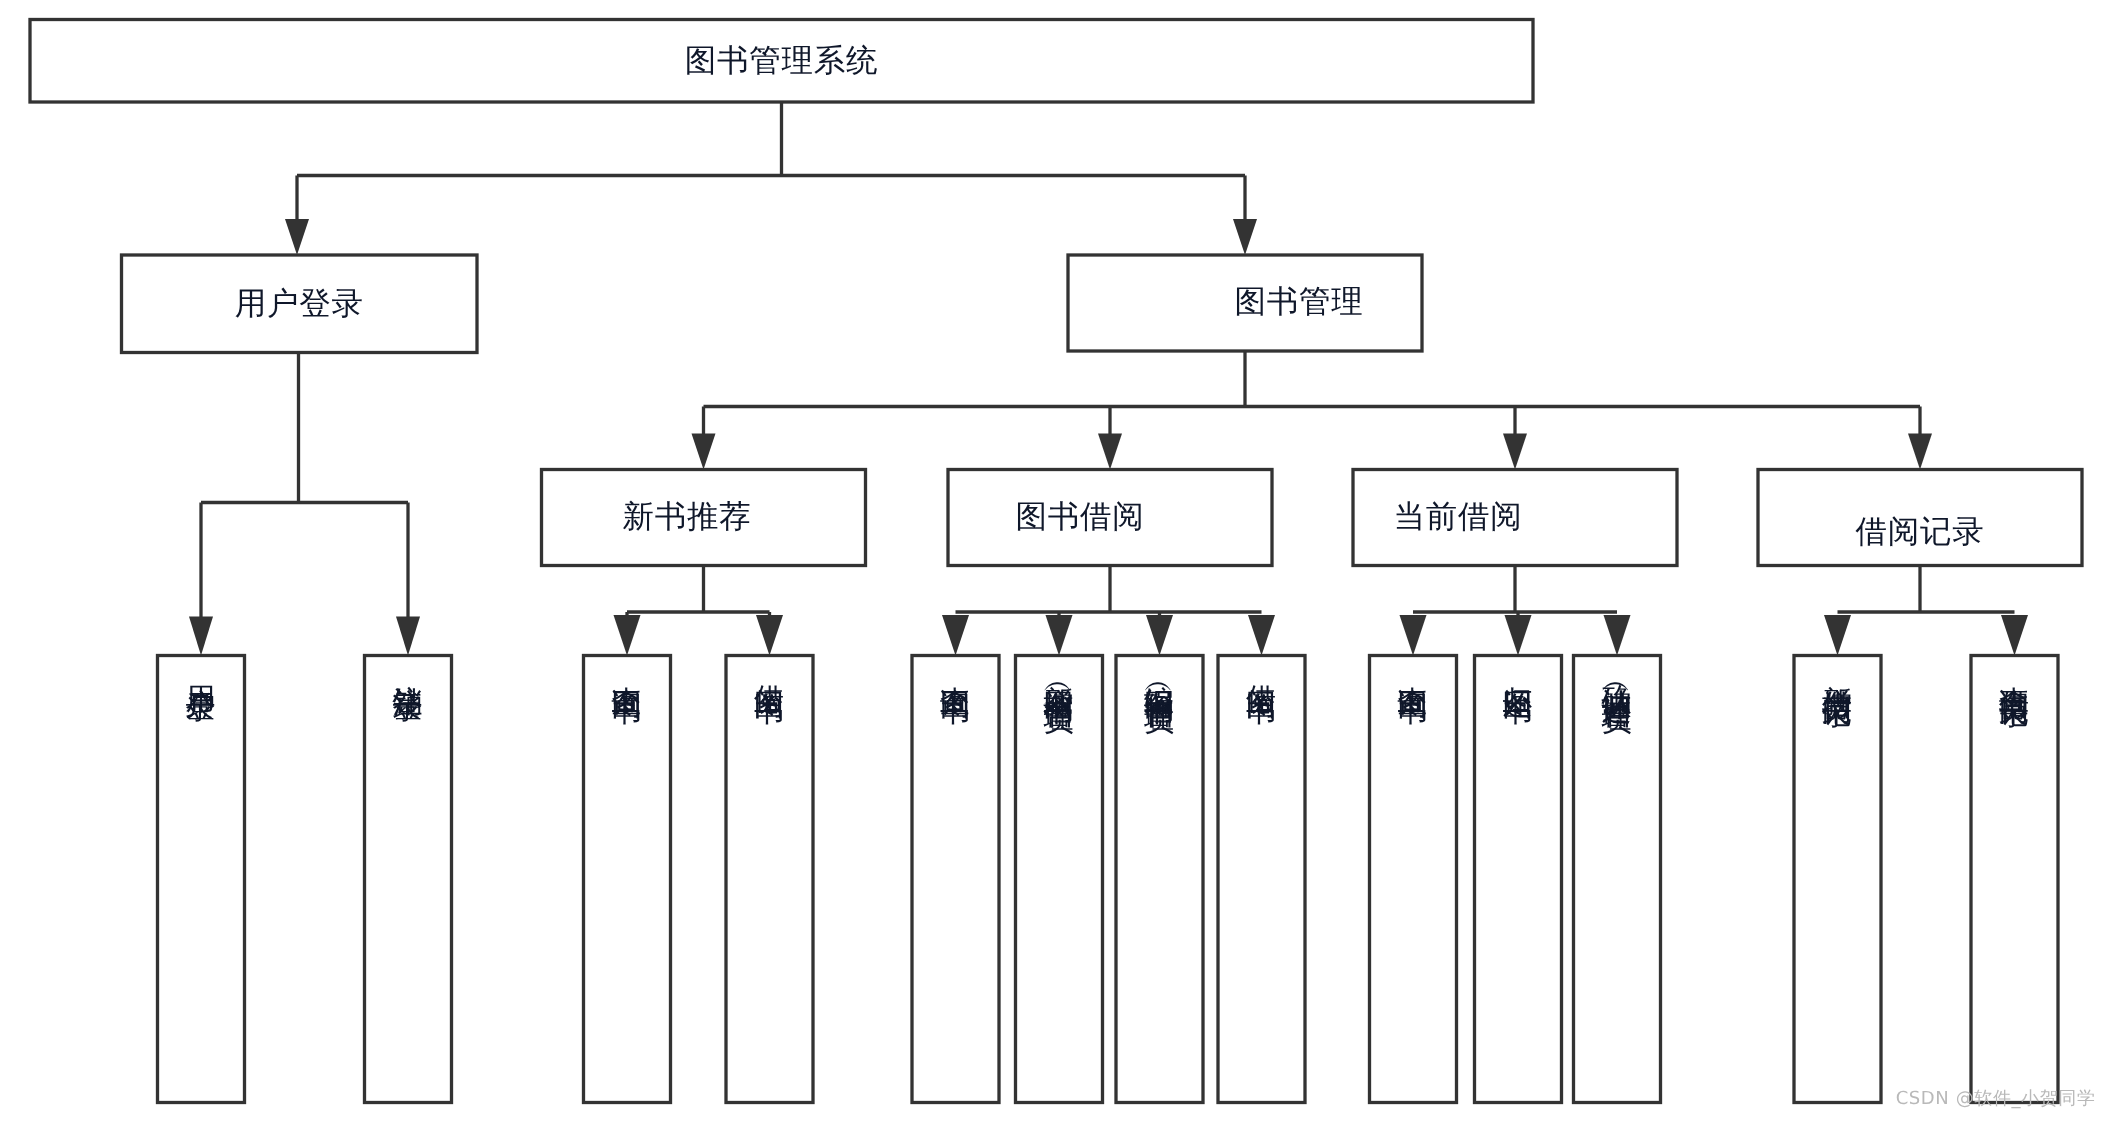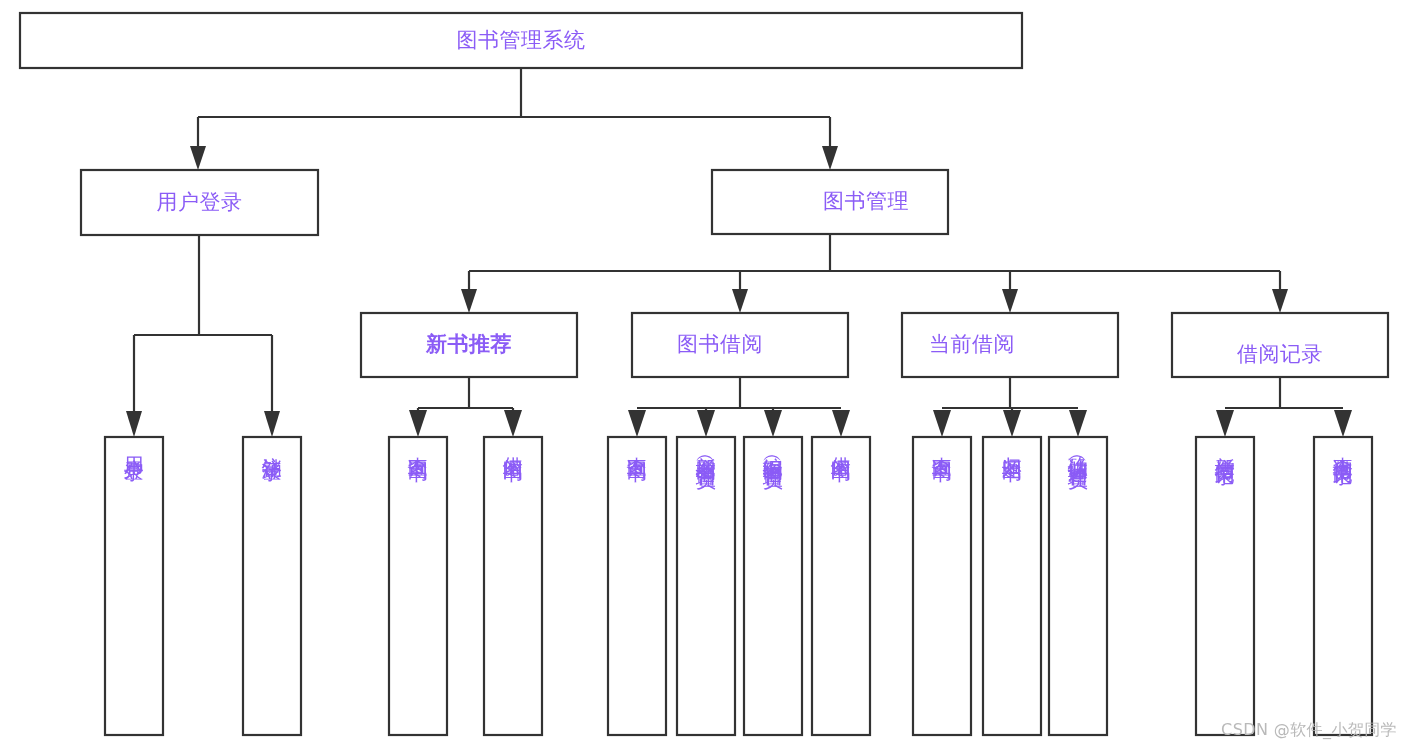--- a/index.html
+++ b/index.html
@@ -38,21 +38,21 @@
   }
   .arrow-head {
     fill: #333333;
     stroke: none;
   }
   .node-label {
     position: absolute;
     display: flex;
     align-items: center;
     justify-content: center;
-    color: #8b5cf6;
+    color: #0f172a;
     font-family: "DejaVu Sans", "Liberation Sans", sans-serif;
     font-size: 21px;
     line-height: 1.12;
     letter-spacing: 0.5px;
     white-space: nowrap;
     pointer-events: none;
   }
   .node-label.vertical {
     writing-mode: vertical-rl;
     text-orientation: upright;
@@ -60,21 +60,21 @@
     letter-spacing: 2px;
     justify-content: flex-start;
     padding-top: 4px;
     box-sizing: border-box;
   }
   .watermark {
     position: absolute;
     right: 8px;
     bottom: 6px;
     color: #b9b9b9;
-    font-size: 16px;
+    font-size: 12px;
     font-family: "DejaVu Sans", "Liberation Sans", sans-serif;
     white-space: nowrap;
     letter-spacing: 0.4px;
   }
 </style>
 </head>
 <body>
 
 <div id="diagram-root">
 
@@ -160,21 +160,21 @@
     <path class="connector" d="M 1225 408 L 1343 408"></path>
     <polygon class="arrow-head" points="1216,410 1234,410 1225,437"></polygon>
     <polygon class="arrow-head" points="1334,410 1352,410 1343,437"></polygon>
   </svg>
 
   <div class="node-label" style="left:20px; top:13px; width:1002px; height:55px;">图书管理系统</div>
 
   <div class="node-label" style="left:81px; top:170px; width:237px; height:65px;">用户登录</div>
   <div class="node-label" style="left:712px; top:170px; width:236px; height:64px;padding-left:36px;">图书管理</div>
 
-  <div class="node-label" style="left:361px; top:313px; width:216px; height:64px;font-weight:bold;">新书推荐</div>
+  <div class="node-label" style="left:350px; top:313px; width:216px; height:64px;">新书推荐</div>
   <div class="node-label" style="left:612px; top:313px; width:216px; height:64px;">图书借阅</div>
   <div class="node-label" style="left:864px; top:313px; width:216px; height:64px;">当前借阅</div>
   <div class="node-label" style="left:1172px; top:313px; width:216px; height:83px;">借阅记录</div>
 
   <div class="node-label vertical" style="left:105px; top:437px; width:58px; height:298px;">用户登录</div>
   <div class="node-label vertical" style="left:243px; top:437px; width:58px; height:298px;">注销登录</div>
   <div class="node-label vertical" style="left:389px; top:437px; width:58px; height:298px;">查询图书</div>
   <div class="node-label vertical" style="left:484px; top:437px; width:58px; height:298px;">借阅图书</div>
   <div class="node-label vertical" style="left:608px; top:437px; width:58px; height:298px;">查询图书</div>
   <div class="node-label vertical" style="left:677px; top:437px; width:58px; height:298px;">新增图书（管理员）</div>

